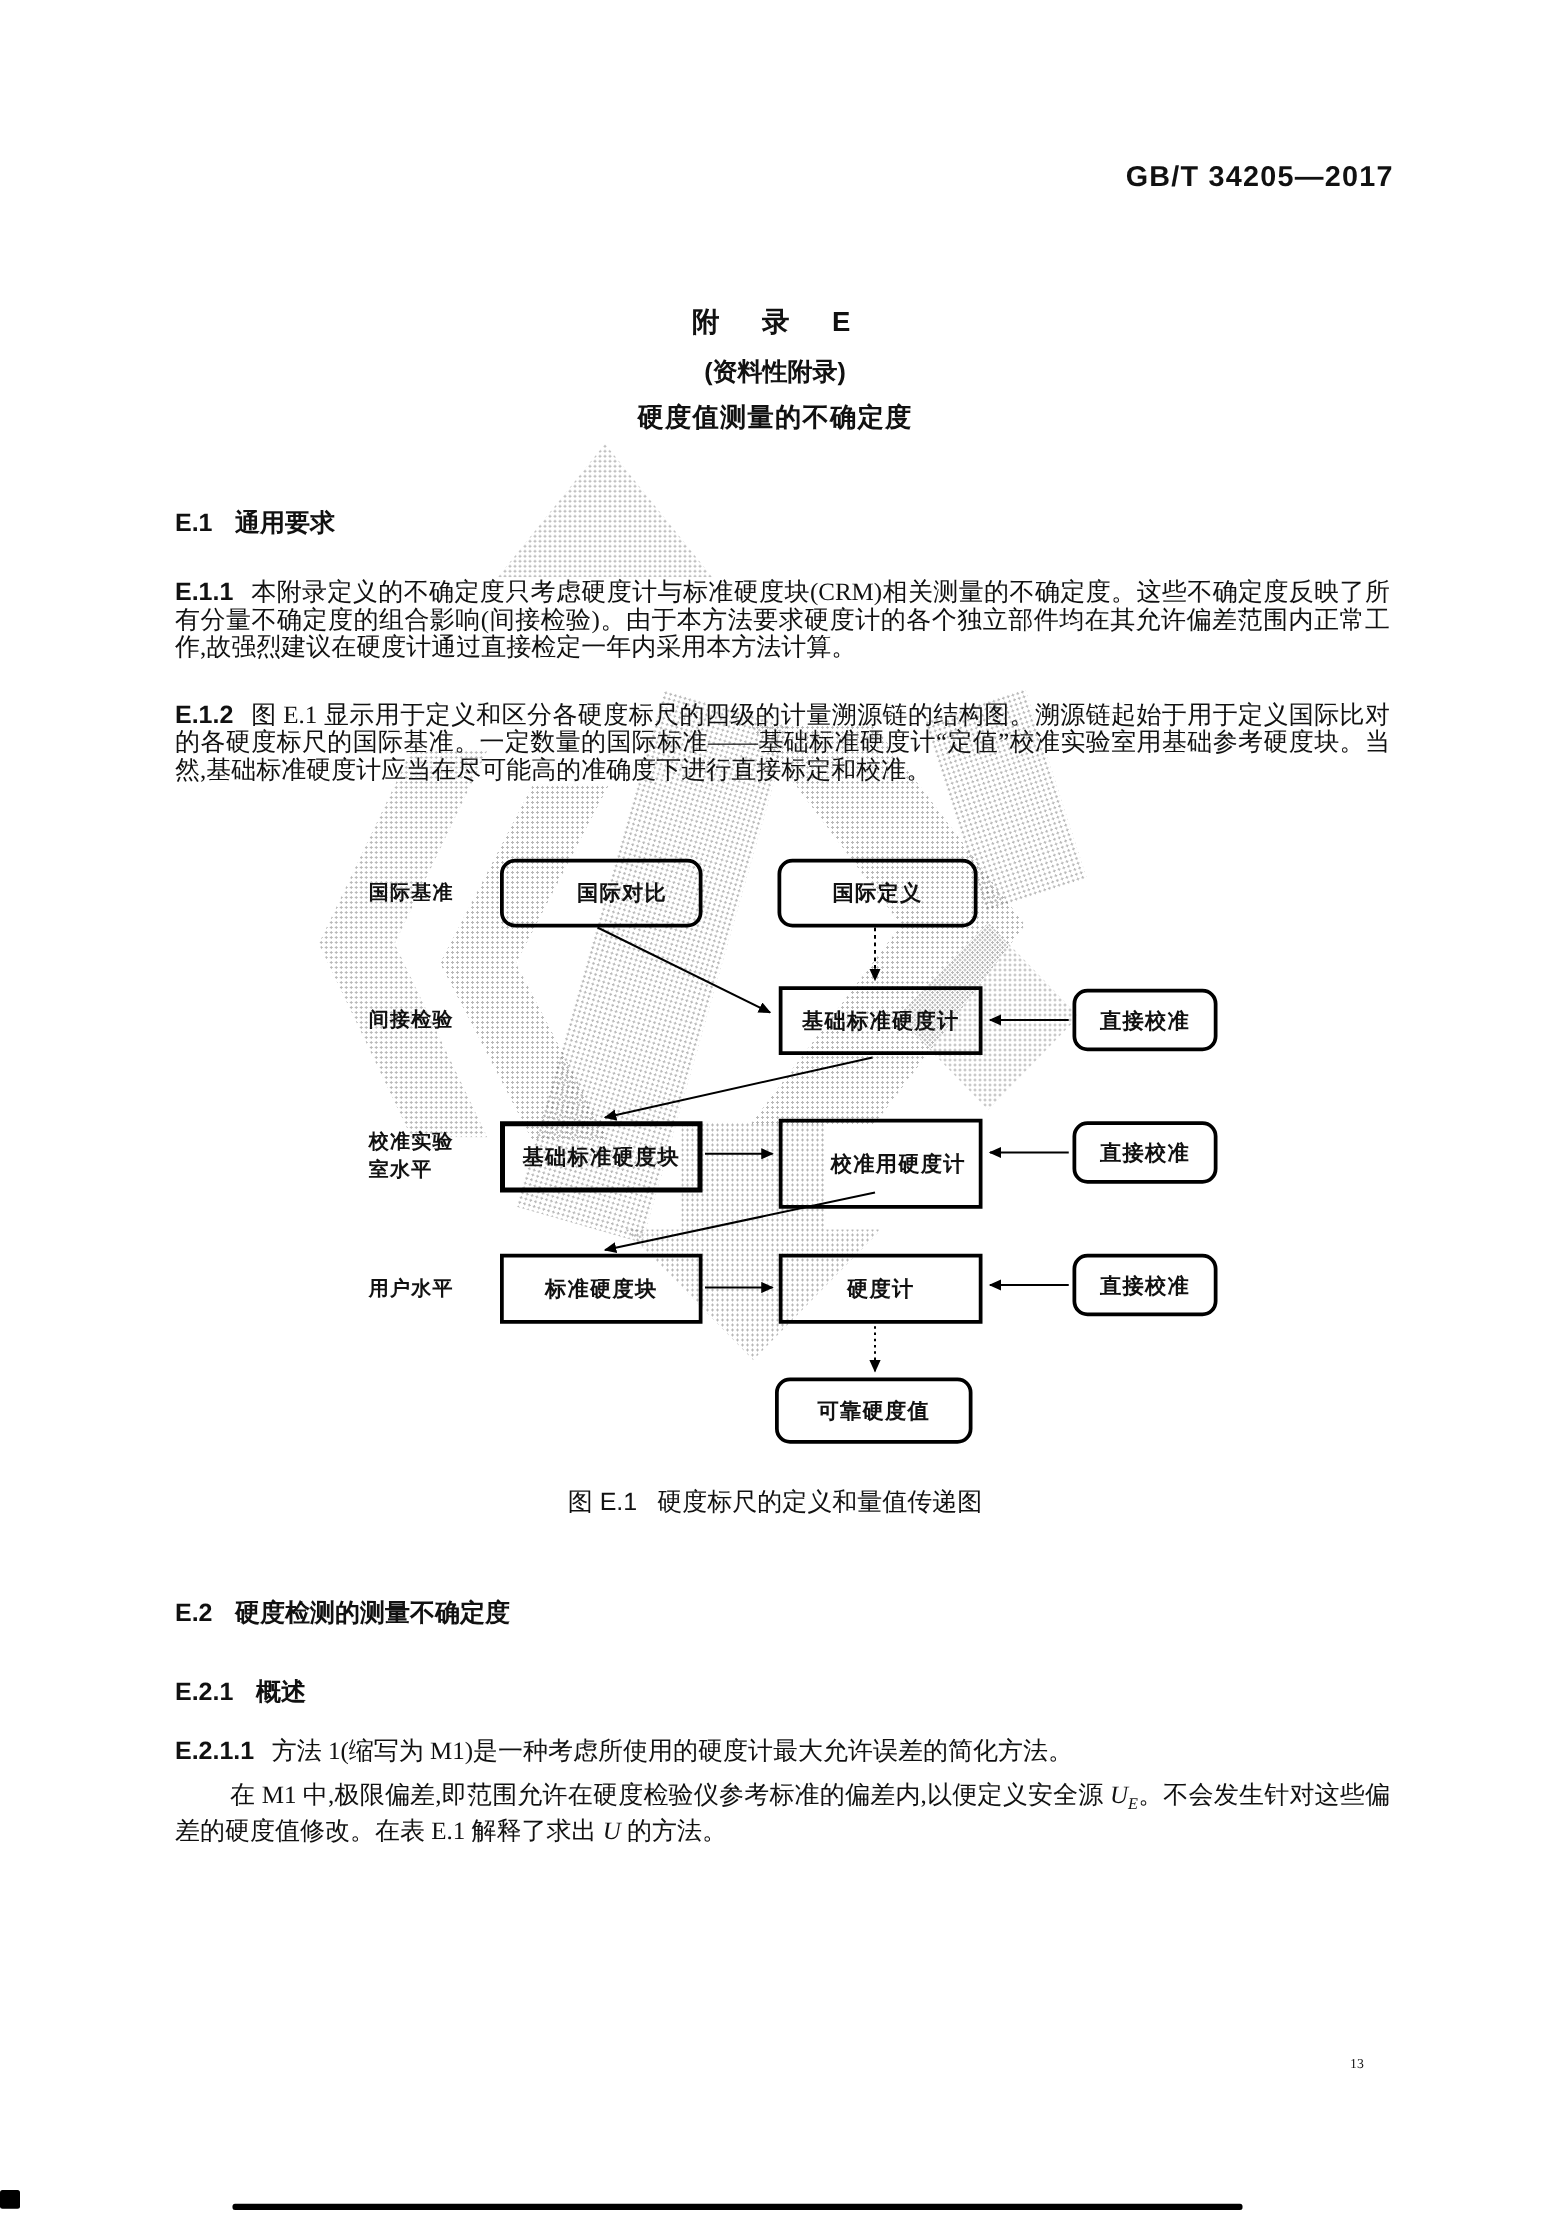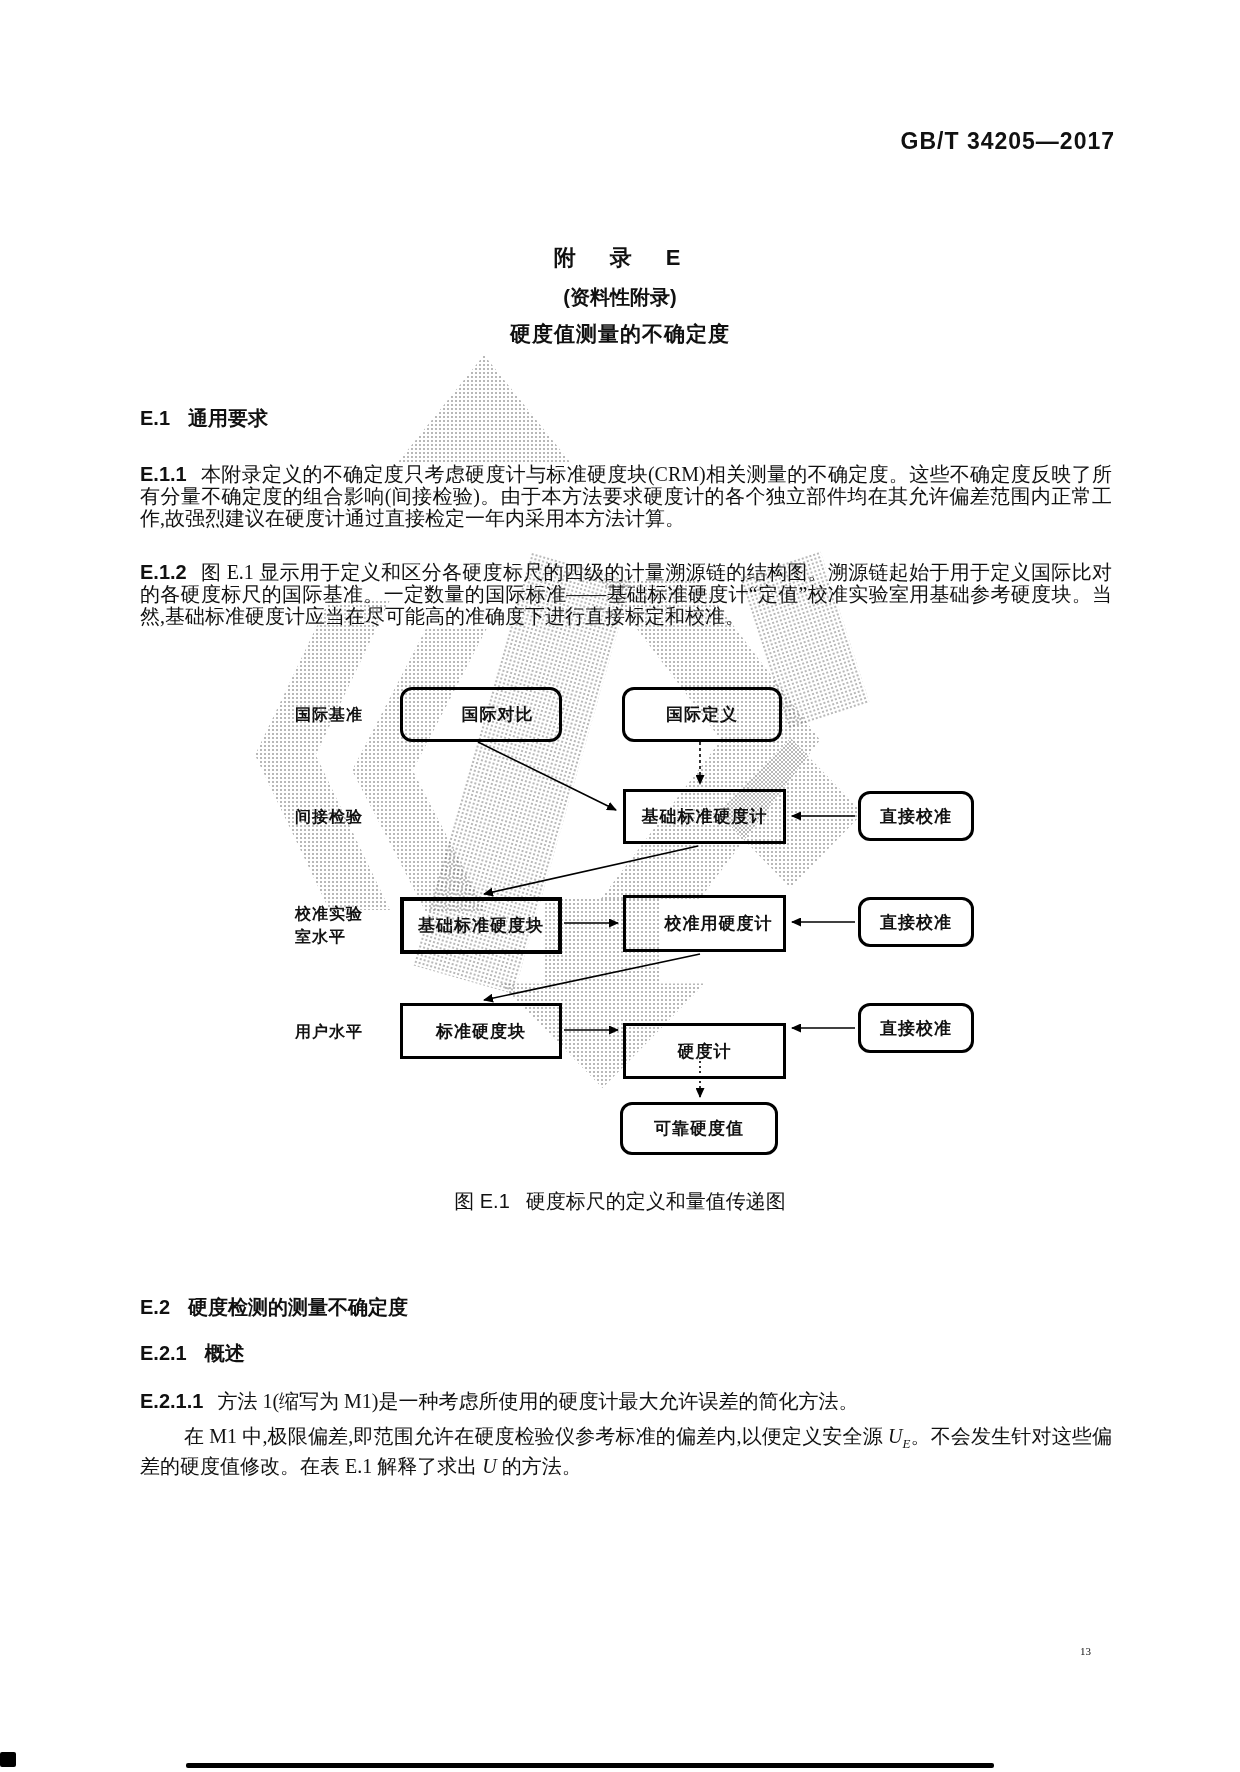--- a/index.html
+++ b/index.html
@@ -154,35 +154,35 @@
     <line x1="700" y1="401" x2="700" y2="437" stroke="#000" stroke-width="1.6" stroke-dasharray="2 3" marker-end="url(#arr)"></line>
   </svg>
 
   <div class="dbox rounded" style="left:400px;top:27px;width:162px;height:55px;padding-left:33px;">国际对比</div>
   <div class="dbox rounded" style="left:622px;top:27px;width:160px;height:55px;">国际定义</div>
 
   <div class="dbox" style="left:623px;top:129px;width:163px;height:55px;">基础标准硬度计</div>
   <div class="dbox rounded" style="left:858px;top:131px;width:116px;height:50px;">直接校准</div>
 
   <div class="dbox" style="left:400px;top:237px;width:162px;height:57px;border-width:4px;">基础标准硬度块</div>
-  <div class="dbox" style="left:623px;top:235px;width:163px;height:57px;padding-left:28px;">校准用硬度计</div>
+  <div class="dbox" style="left:623px;top:235px;width:163px;height:72px;padding-left:28px;">校准用硬度计</div>
   <div class="dbox rounded" style="left:858px;top:237px;width:116px;height:50px;">直接校准</div>
 
   <div class="dbox" style="left:400px;top:343px;width:162px;height:56px;">标准硬度块</div>
-  <div class="dbox" style="left:623px;top:343px;width:163px;height:56px;margin-top:20px;">硬度计</div>
+  <div class="dbox" style="left:623px;top:343px;width:163px;height:56px;">硬度计</div>
   <div class="dbox rounded" style="left:858px;top:343px;width:116px;height:50px;">直接校准</div>
 
   <div class="dbox rounded" style="left:620px;top:442px;width:158px;height:53px;">可靠硬度值</div>
 </div>
 
 <div class="abs fig-caption">
   <span class="num">图 E.1</span><span>硬度标尺的定义和量值传递图</span>
 </div>
 
-<div class="abs h2" style="top:1277px;margin-top:17px;">
+<div class="abs h2" style="top:1277px;">
   <span class="num">E.2</span><span>硬度检测的测量不确定度</span>
 </div>
 
 <div class="abs h2" style="top:1340px;">
   <span class="num">E.2.1</span><span>概述</span>
 </div>
 
 <div class="abs para" style="top:1390px;">
   <span class="pnum">E.2.1.1</span><span>方法 1(缩写为 M1)是一种考虑所使用的硬度计最大允许误差的简化方法。</span>
 </div>

